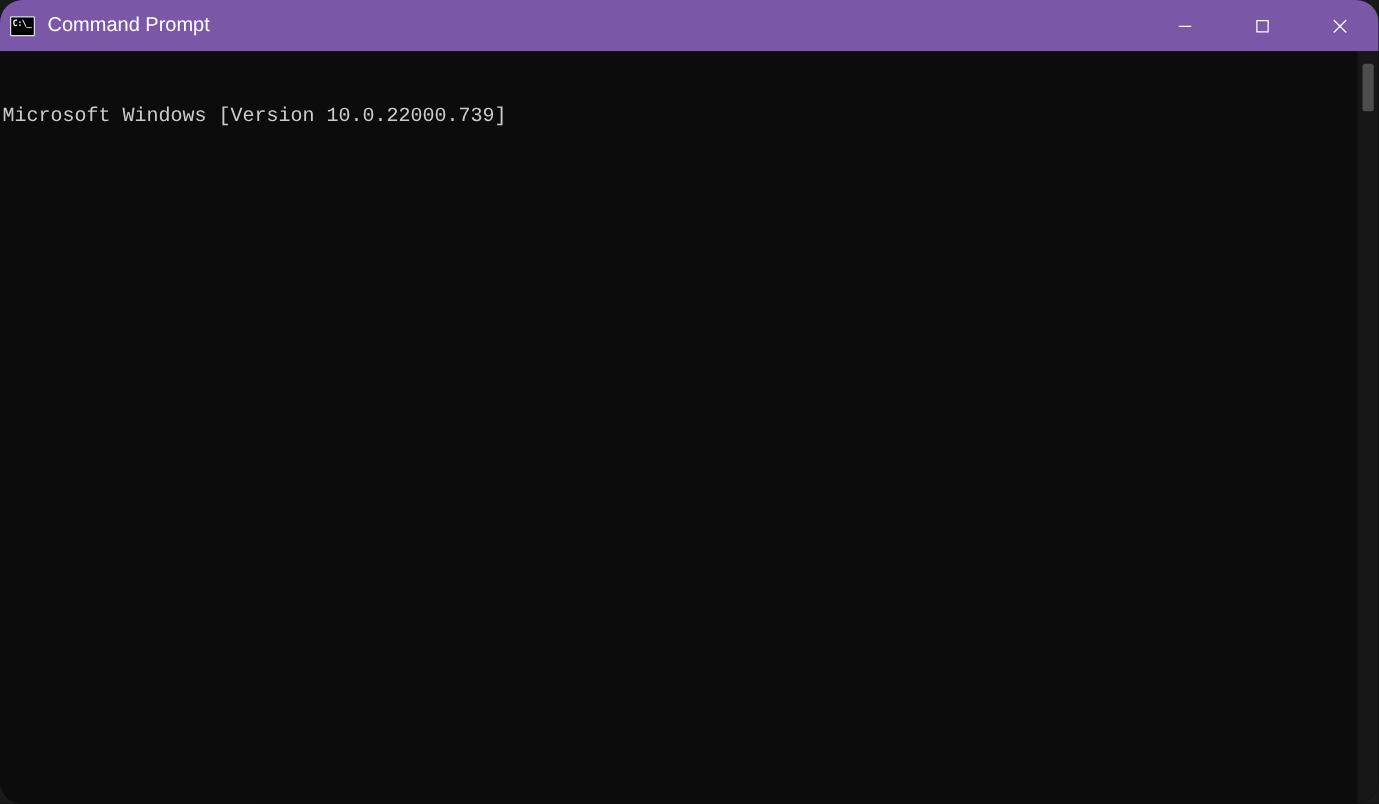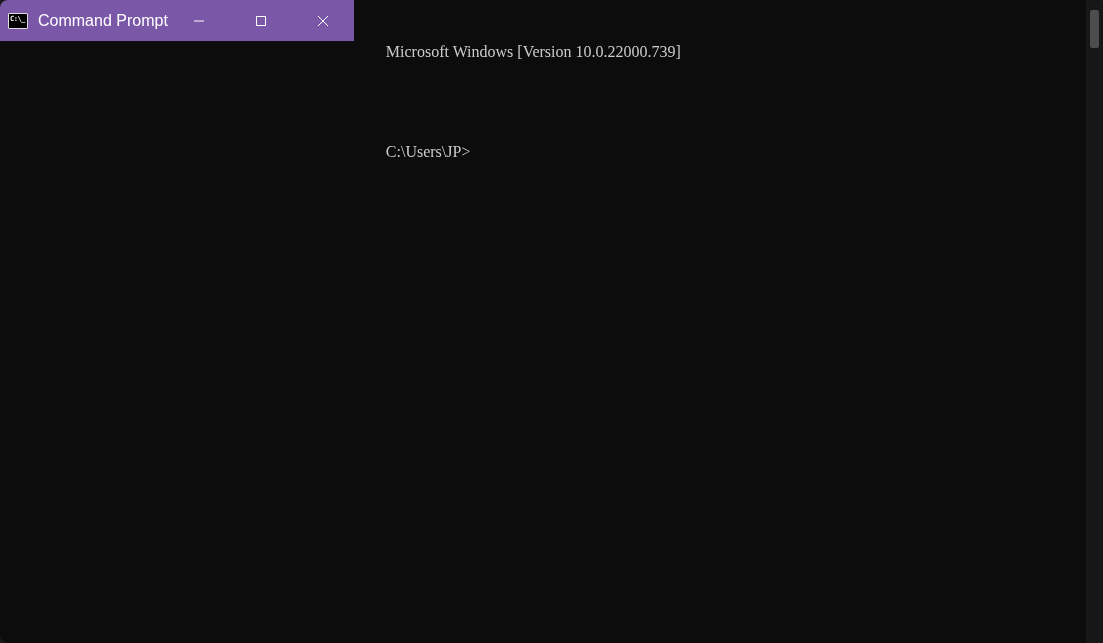--- a/index.html
+++ b/index.html
@@ -11,26 +11,25 @@
       width: 1103px;
       height: 643px;
       background: #1a1a1a;
       font-family: "Segoe UI", Tahoma, sans-serif;
       overflow: hidden;
     }
     .window {
       width: 100%;
       height: 100%;
       background: #0c0c0c;
-      border-radius: 8px;
+      border-radius: 18px;
       overflow: hidden;
       position: relative;
       display: flex;
-      flex-direction: row;
-      gap: 30px;
+      flex-direction: column;
     }
     .titlebar {
       height: 41px;
       background: #7b57a8;
       display: flex;
       align-items: center;
       padding-left: 8px;
       color: #ffffff;
       user-select: none;
     }
@@ -84,21 +83,21 @@
     .terminal-area {
       flex: 1;
       display: flex;
       position: relative;
       overflow: hidden;
     }
     .terminal {
       flex: 1;
       background: #0c0c0c;
       color: #cccccc;
-      font-family: Liberation Serif, serif;
+      font-family: Liberation Mono, monospace;
       font-size: 16px;
       line-height: 20px;
       padding: 2px 0 0 2px;
       white-space: pre;
       overflow: hidden;
     }
     .terminal .line {
       display: block;
     }
     .scrollbar-track {
@@ -139,19 +138,18 @@
           <line x1="1" y1="1" x2="11" y2="11" stroke="currentColor" stroke-width="1"></line>
           <line x1="11" y1="1" x2="1" y2="11" stroke="currentColor" stroke-width="1"></line>
         </svg>
       </div>
     </div>
   </div>
   <div class="terminal-area">
     <div class="terminal">
       <span class="line">Microsoft Windows [Version 10.0.22000.739]</span>
       <span class="line"></span>
-      <span class="line">C:\Users\JP&gt;</span>
     </div>
     <div class="scrollbar-track">
       <div class="scrollbar-thumb"></div>
     </div>
   </div>
 </div>
 
 </body></html>

